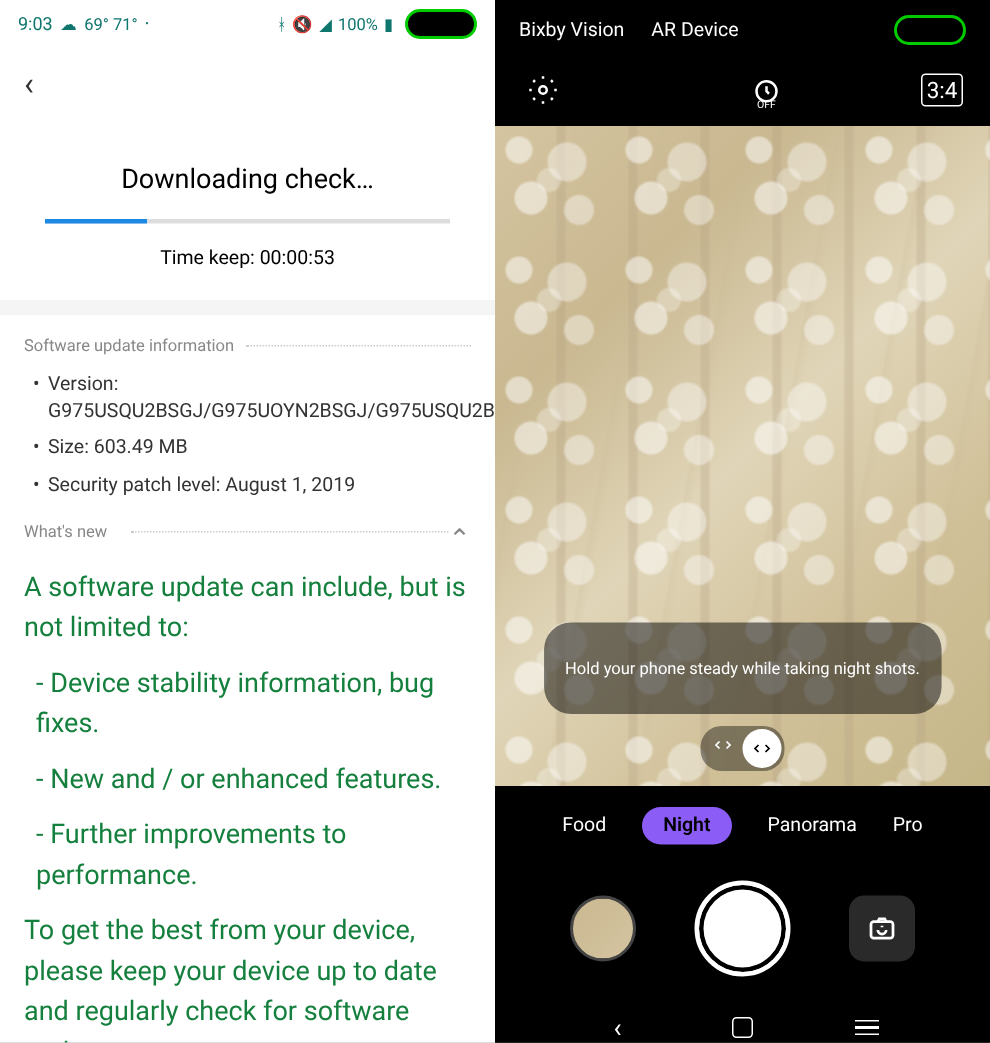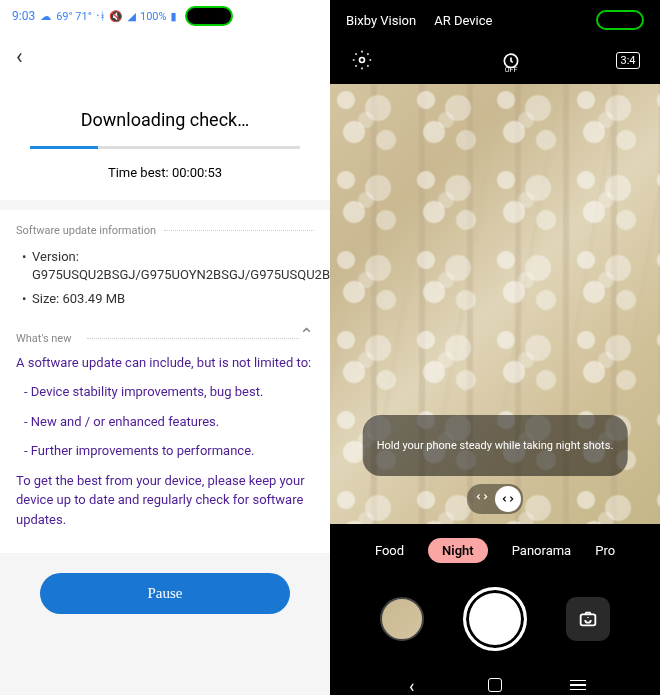--- a/index.html
+++ b/index.html
@@ -1,21 +1,21 @@
 <!DOCTYPE html>
 <html><head>
   <meta charset="utf-8">
   <style>
     * { margin: 0; padding: 0; box-sizing: border-box; }
     body { font-family: -apple-system, BlinkMacSystemFont, 'Segoe UI', Roboto, sans-serif; display: flex; width: 660px; height: 695px; }
     .phone { width: 330px; height: 695px; position: relative; overflow: hidden; }
     
     
     .left { background: #f5f5f5; }
-    .status-bar { display: flex; justify-content: flex-start; align-items: center; padding: 6px 12px; font-size: 12px; color: #3b82f6; background: #fff; }
+    .status-bar { display: flex; justify-content: space-between; align-items: center; padding: 6px 12px; font-size: 12px; color: #0f766e; background: #fff; }
     .status-left { display: flex; align-items: center; gap: 5px; }
     .status-right { display: flex; align-items: center; gap: 4px; font-size: 11px; }
     .pill-indicator { width: 48px; height: 20px; border: 2px solid #0c0; border-radius: 12px; background: #000; margin-left: 4px; }
     
     .header { display: flex; align-items: center; padding: 12px 16px; background: #fff; }
     .back-arrow { font-size: 22px; color: #333; margin-right: 16px; cursor: pointer; }
     .title { font-size: 18px; font-weight: 500; color: #000; }
     
     .download-section { background: #fff; padding: 28px 20px 20px; text-align: center; margin-bottom: 10px; }
     .download-title { font-size: 18px; color: #000; margin-bottom: 16px; }
@@ -24,23 +24,23 @@
     .time-left { font-size: 13px; color: #000; }
     
     .info-section { background: #fff; padding: 14px 16px; font-size: 13px; color: #666; }
     .section-header { display: flex; align-items: center; margin-bottom: 8px; }
     .section-title { color: #888; font-size: 11px; margin-right: 8px; }
     .dots { flex: 1; border-bottom: 1px dotted #ccc; }
     .info-list { list-style: none; padding-left: 6px; margin-bottom: 12px; }
     .info-list li { padding: 3px 0; font-size: 13px; color: #333; position: relative; padding-left: 10px; line-height: 1.4; }
     .info-list li:before { content: "•"; position: absolute; left: 0; color: #333; }
     
-    .whats-new-header { display: flex; align-items: flex-end; justify-content: space-between; margin-bottom: 8px; }
+    .whats-new-header { display: flex; align-items: flex-start; justify-content: space-between; margin-bottom: 8px; }
     .chevron { color: #888; font-size: 18px; }
-    .whats-new-text { font-size: 13px; color: #4c1d95; line-height: 1.5; margin-bottom: 10px; }
+    .whats-new-text { font-size: 18px; color: #15803d; line-height: 1.5; margin-bottom: 10px; }
     .whats-new-item { padding-left: 8px; }
     .learn-more { font-size: 13px; color: #333; margin-top: 10px; }
     .link { text-decoration: underline; word-break: break-all; }
     
     .pause-btn { display: block; width: calc(100% - 80px); margin: 20px auto; padding: 12px; background: #1976d2; color: #fff; border: none; border-radius: 24px; font-size: 15px; font-weight: 500; cursor: pointer; font-family: Liberation Serif, serif; }
     .nav-icon { width: 20px; height: 20px; display: flex; align-items: center; justify-content: center; color: #666; font-size: 18px; cursor: pointer; }
     
     
     .right { background: #000; }
     .cam-top-bar { display: flex; justify-content: space-between; align-items: center; padding: 10px 16px; color: #fff; font-size: 13px; }
@@ -63,21 +63,21 @@
     
     .cam-hint { position: absolute; bottom: 48px; left: 50%; transform: translateX(-50%); background: rgba(0,0,0,0.5); color: #fff; padding: 24px 14px; border-radius: 18px; font-size: 11px; white-space: nowrap; }
     
     .zoom-toggles { position: absolute; bottom: 10px; left: 50%; transform: translateX(-50%); display: flex; gap: 0; background: rgba(0,0,0,0.4); border-radius: 14px; padding: 2px; }
     .zoom-btn { width: 26px; height: 26px; border-radius: 50%; display: flex; align-items: center; justify-content: center; font-size: 12px; cursor: pointer; }
     .zoom-btn.active { background: #fff; color: #000; }
     .zoom-btn:not(.active) { color: #fff; }
     
     .mode-selector { display: flex; justify-content: center; align-items: center; gap: 24px; padding: 14px 0; color: #fff; font-size: 13px; overflow: hidden; text-align: right; }
     .mode-item { cursor: pointer; white-space: nowrap; }
-    .mode-item.active { background: #fca5a5; color: #000; padding: 5px 14px; border-radius: 14px; font-weight: 600; }
+    .mode-item.active { background: #8b5cf6; color: #000; padding: 5px 14px; border-radius: 14px; font-weight: 600; }
     
     .shutter-row { display: flex; justify-content: space-around; align-items: center; padding: 10px 30px; }
     .thumbnail { width: 44px; height: 44px; border-radius: 50%; background: linear-gradient(135deg, #c9b890, #d4c4a0); border: 2px solid #444; cursor: pointer; }
     .shutter { width: 64px; height: 64px; border-radius: 50%; background: #fff; border: 3px solid #fff; box-shadow: inset 0 0 0 3px #000; cursor: pointer; }
     .switch-cam { width: 44px; height: 44px; border-radius: 10px; background: #2a2a2a; display: flex; align-items: center; justify-content: center; color: #fff; font-size: 18px; cursor: pointer; }
     
     .nav-bar-dark { display: flex; justify-content: space-around; align-items: center; padding: 14px 40px; background: #000; }
     .nav-bar-dark .nav-icon { color: #fff; }
     .square-outline { width: 14px; height: 14px; border: 1.5px solid currentColor; border-radius: 3px; }
     .menu-lines { display: flex; flex-direction: column; gap: 3px; }
@@ -106,42 +106,43 @@
 
   <div class="header">
     <span class="back-arrow">‹</span>
   </div>
 
   <div class="download-section">
     <div class="download-title">Downloading check…</div>
     <div class="progress-bar">
       <div class="progress-fill"></div>
     </div>
-    <div class="time-left">Time best: 00:00:53</div>
+    <div class="time-left">Time keep: 00:00:53</div>
   </div>
 
   <div class="info-section">
     <div class="section-header">
       <span class="section-title">Software update information</span>
       <span class="dots"></span>
     </div>
     <ul class="info-list">
       <li>Version: G975USQU2BSGJ/G975UOYN2BSGJ/G975USQU2BSGJ</li>
       <li>Size: 603.49 MB</li>
+      <li>Security patch level: August 1, 2019</li>
     </ul>
 
     <div class="whats-new-header">
       <div style="display:flex;align-items:center;flex:1;">
         <span class="section-title">What's new</span>
         <span class="dots" style="margin-left:8px;"></span>
       </div>
       <span class="chevron">⌃</span>
     </div>
     <div class="whats-new-text">A software update can include, but is not limited to:</div>
-    <div class="whats-new-text whats-new-item">- Device stability improvements, bug best.</div>
+    <div class="whats-new-text whats-new-item">- Device stability information, bug fixes.</div>
     <div class="whats-new-text whats-new-item">- New and / or enhanced features.</div>
     <div class="whats-new-text whats-new-item">- Further improvements to performance.</div>
     <div class="whats-new-text">To get the best from your device, please keep your device up to date and regularly check for software updates.</div>
   </div>
 
   <button class="pause-btn">Pause</button>
 
 </div>
 
 <div class="phone right">
@@ -161,21 +162,21 @@
         </svg>
     </div>
     <div class="cam-control-icon" style="position:relative;margin-left:32px;">
       <svg width="20" height="20" viewBox="0 0 24 24" fill="none" stroke="white" stroke-width="2">
           <circle cx="12" cy="13" r="8"></circle>
           <path d="M12 9v4l2 2M12 1h0"></path>
         </svg>
       <span style="font-size:7px;position:absolute;bottom:-2px;">OFF</span>
     </div>
     <div class="cam-control-icon">
-      <div style="border:1.5px solid #fff;border-radius:3px;padding:1px 3px;font-size:11px;">3:4</div>
+      <div style="border:1.5px solid #fff;border-radius:3px;padding:1px 3px;font-size:15px;">3:4</div>
     </div>
   </div>
 
   <div class="viewfinder">
     <div class="wave-pattern"></div>
     <div class="wave-pattern2"></div>
     <div class="lace-pattern"></div>
     <div class="cam-hint">Hold your phone steady while taking night shots.</div>
     <div class="zoom-toggles">
       <div class="zoom-btn">

